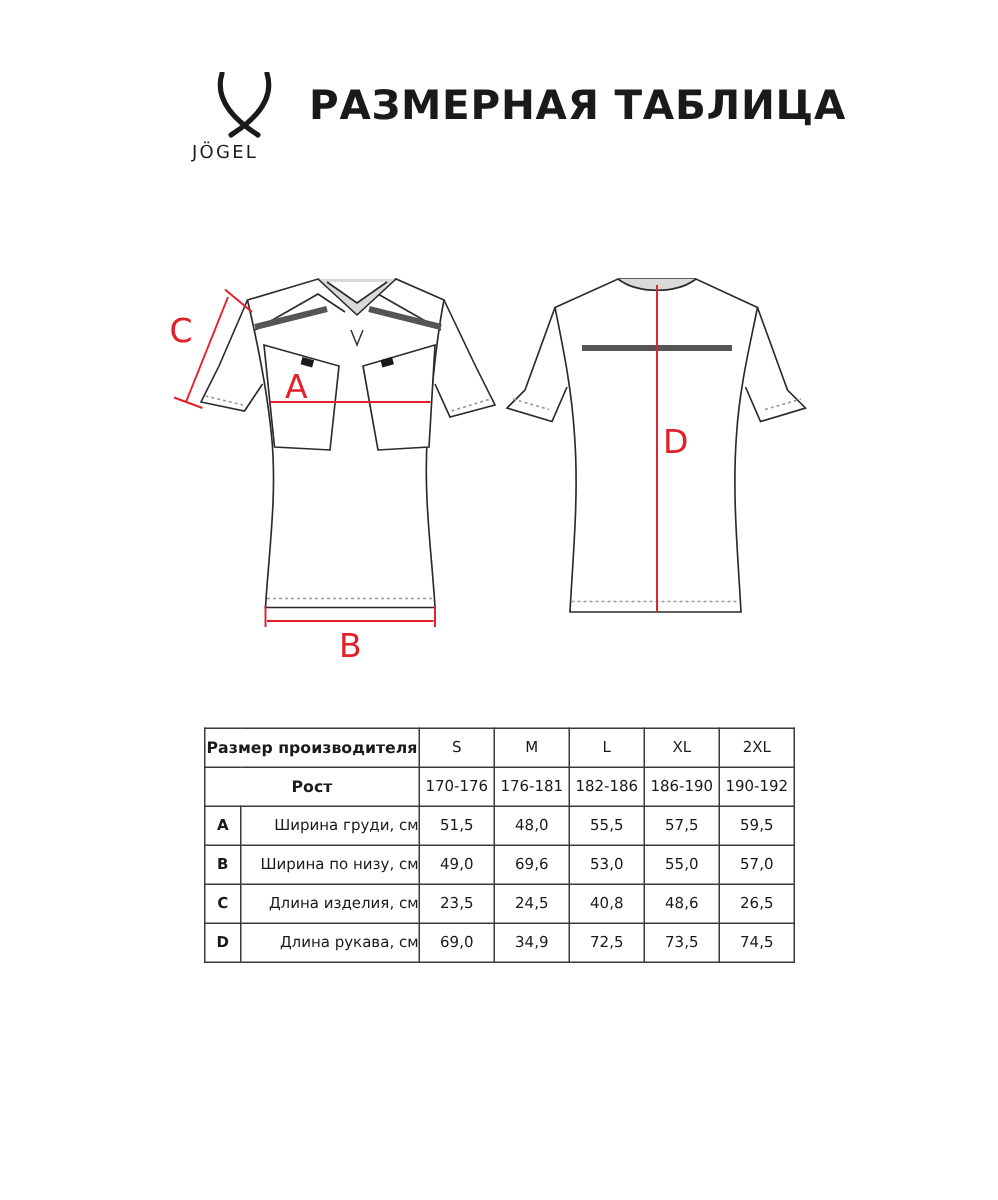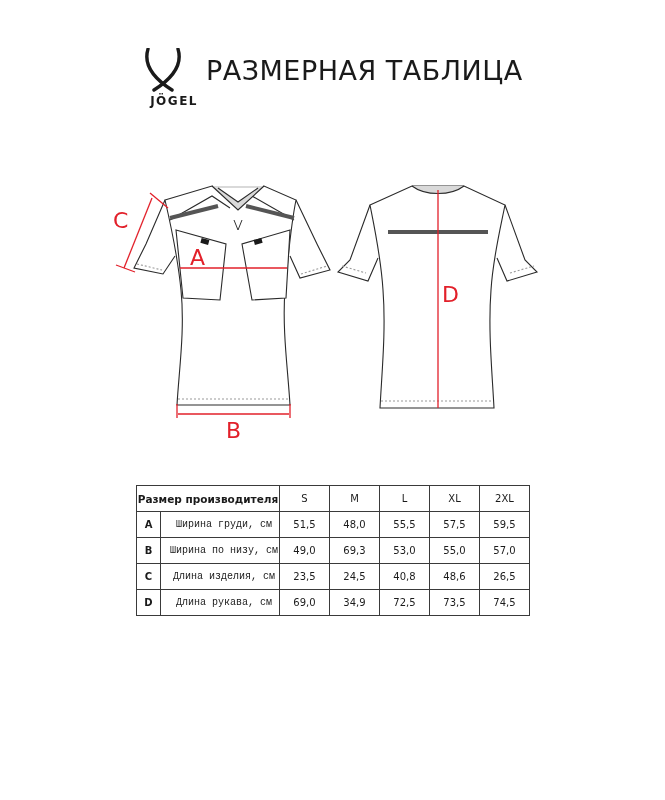--- a/index.html
+++ b/index.html
@@ -1,33 +1,33 @@
 <!DOCTYPE html>
 <html><head>
 <meta charset="utf-8">
 <style>
   html, body { margin: 0; padding: 0; background: #ffffff; }
   body { width: 665px; height: 800px; position: relative; overflow: hidden;
          font-family: "DejaVu Sans", "Liberation Sans", sans-serif; color: #1a1a1a; }
   .logo { position: absolute; left: 128px; top: 44px; width: 70px; height: 66px; }
   .logo svg { position: absolute; left: 14px; top: 4px; }
-  .logo-text { position: absolute; left: 0; top: 50px; width: 70px; text-align: right;
-               font-family: "DejaVu Sans", sans-serif; font-size: 12px; font-weight: bold;
+  .logo-text { position: absolute; left: 0; top: 50px; width: 70px; text-align: left;
+               font-family: "DejaVu Sans", sans-serif; font-size: 12px; font-weight: normal;
                letter-spacing: 1.5px; color: #1a1a1a; }
-  .title { position: absolute; left: 206px; top: 55px; font-size: 27px; font-weight: normal;
+  .title { position: absolute; left: 206px; top: 55px; font-size: 27px; font-weight: bold;
            letter-spacing: 0.5px; color: #1a1a1a; white-space: nowrap;
            font-family: "DejaVu Sans", sans-serif; }
   .drawing { position: absolute; left: 0; top: 0; }
   .size-table { position: absolute; left: 136px; top: 485px; border-collapse: collapse;
                 font-family: "DejaVu Sans", sans-serif; font-size: 10px; color: #1a1a1a; border-radius: 29px; }
   .size-table td { border: 1.2px solid #3a3a3a; text-align: center; padding: 0; }
   .size-table tr { height: 26px; }
   .size-table td.hdr { font-weight: bold; font-size: 10.5px; }
   .size-table td.letter { font-weight: bold; width: 23px; }
-  .size-table td.desc { text-align: center; padding-left: 8px; width: 110px; font-family: Liberation Mono, monospace; }
+  .size-table td.desc { text-align: right; padding-left: 8px; width: 110px; }
   .size-table td.val { width: 49px; }
 </style>
 </head>
 <body>
 
 <div class="logo">
   <svg width="42" height="44" viewBox="0 0 42 44">
     <path d="M6 1 C 2 14, 8 28, 30 42" stroke="#1a1a1a" stroke-width="3.4" fill="none" stroke-linecap="round"></path>
     <path d="M36 1 C 40 14, 34 28, 12 42" stroke="#1a1a1a" stroke-width="3.4" fill="none" stroke-linecap="round"></path>
   </svg>
@@ -100,33 +100,41 @@
   <tbody>
     <tr>
       <td class="hdr" colspan="2">Размер производителя</td>
       <td class="val">S</td>
       <td class="val">M</td>
       <td class="val">L</td>
       <td class="val">XL</td>
       <td class="val">2XL</td>
     </tr>
     <tr>
+      <td class="hdr" colspan="2">Рост</td>
+      <td class="val">170-176</td>
+      <td class="val">176-181</td>
+      <td class="val">182-186</td>
+      <td class="val">186-190</td>
+      <td class="val">190-192</td>
+    </tr>
+    <tr>
       <td class="letter">A</td>
       <td class="desc">Ширина груди, см</td>
       <td class="val">51,5</td>
       <td class="val">48,0</td>
       <td class="val">55,5</td>
       <td class="val">57,5</td>
       <td class="val">59,5</td>
     </tr>
     <tr>
       <td class="letter">B</td>
       <td class="desc">Ширина по низу, см</td>
       <td class="val">49,0</td>
-      <td class="val">69,3</td>
+      <td class="val">69,6</td>
       <td class="val">53,0</td>
       <td class="val">55,0</td>
       <td class="val">57,0</td>
     </tr>
     <tr>
       <td class="letter">C</td>
       <td class="desc">Длина изделия, см</td>
       <td class="val">23,5</td>
       <td class="val">24,5</td>
       <td class="val">40,8</td>

